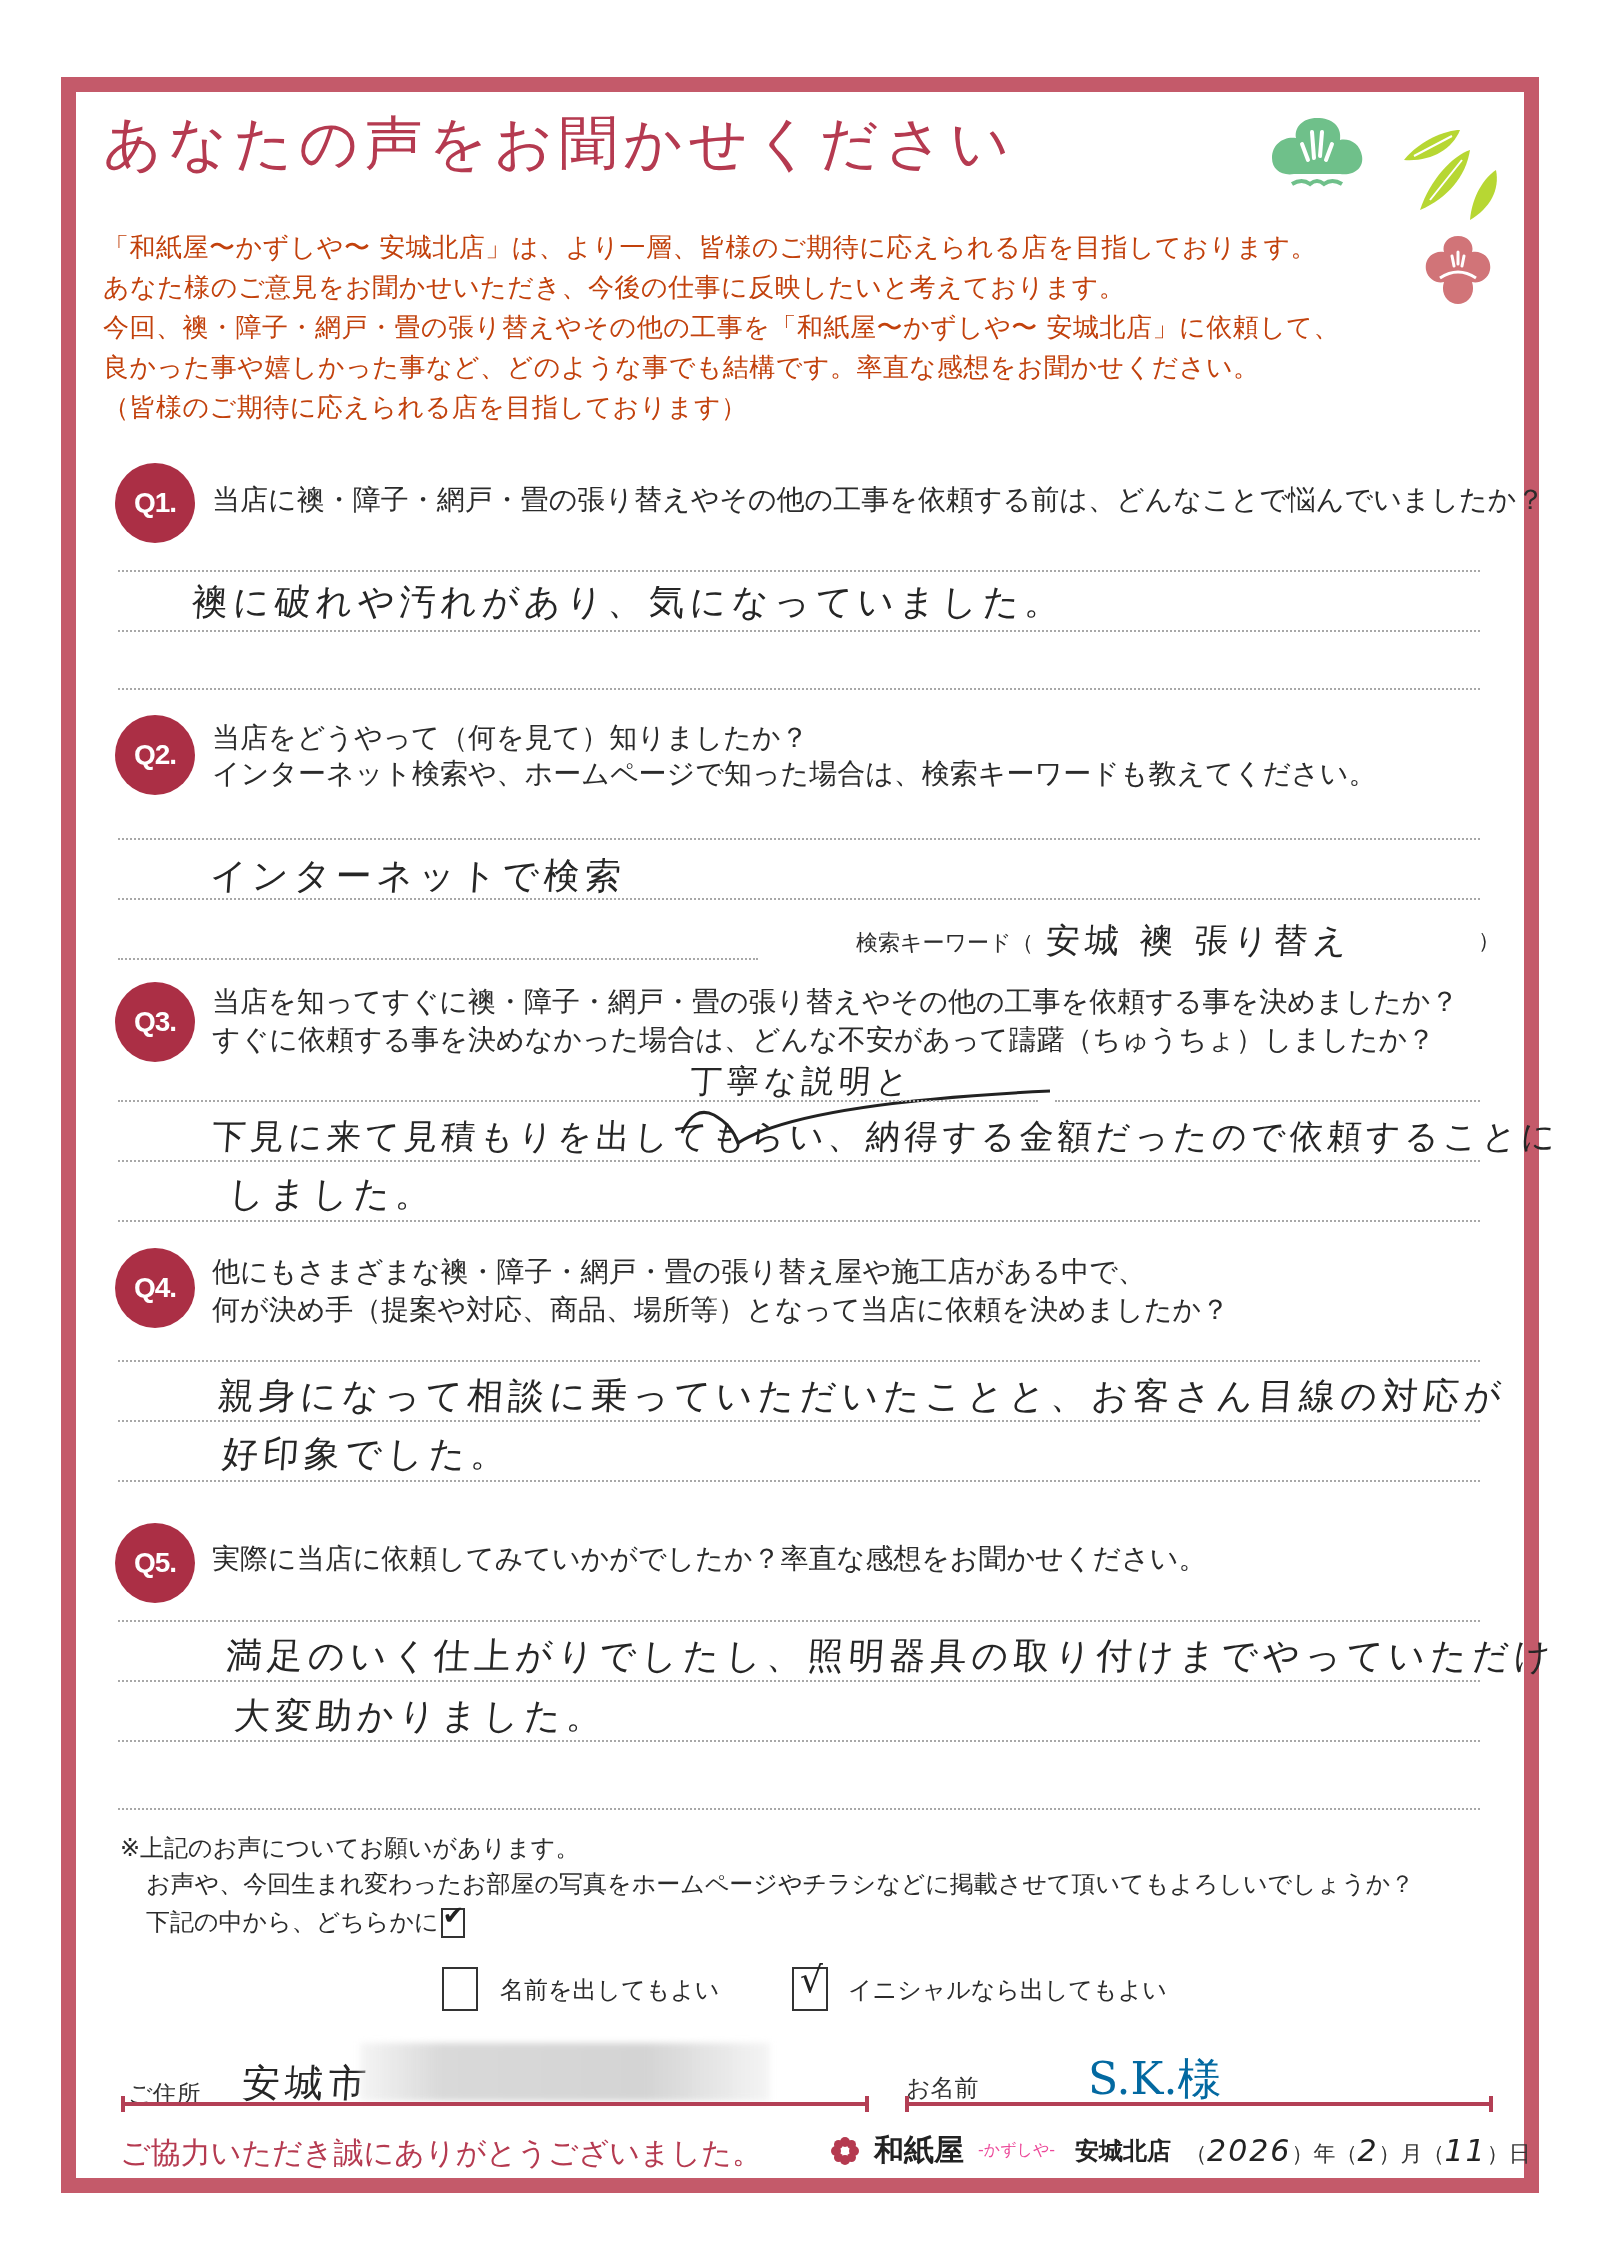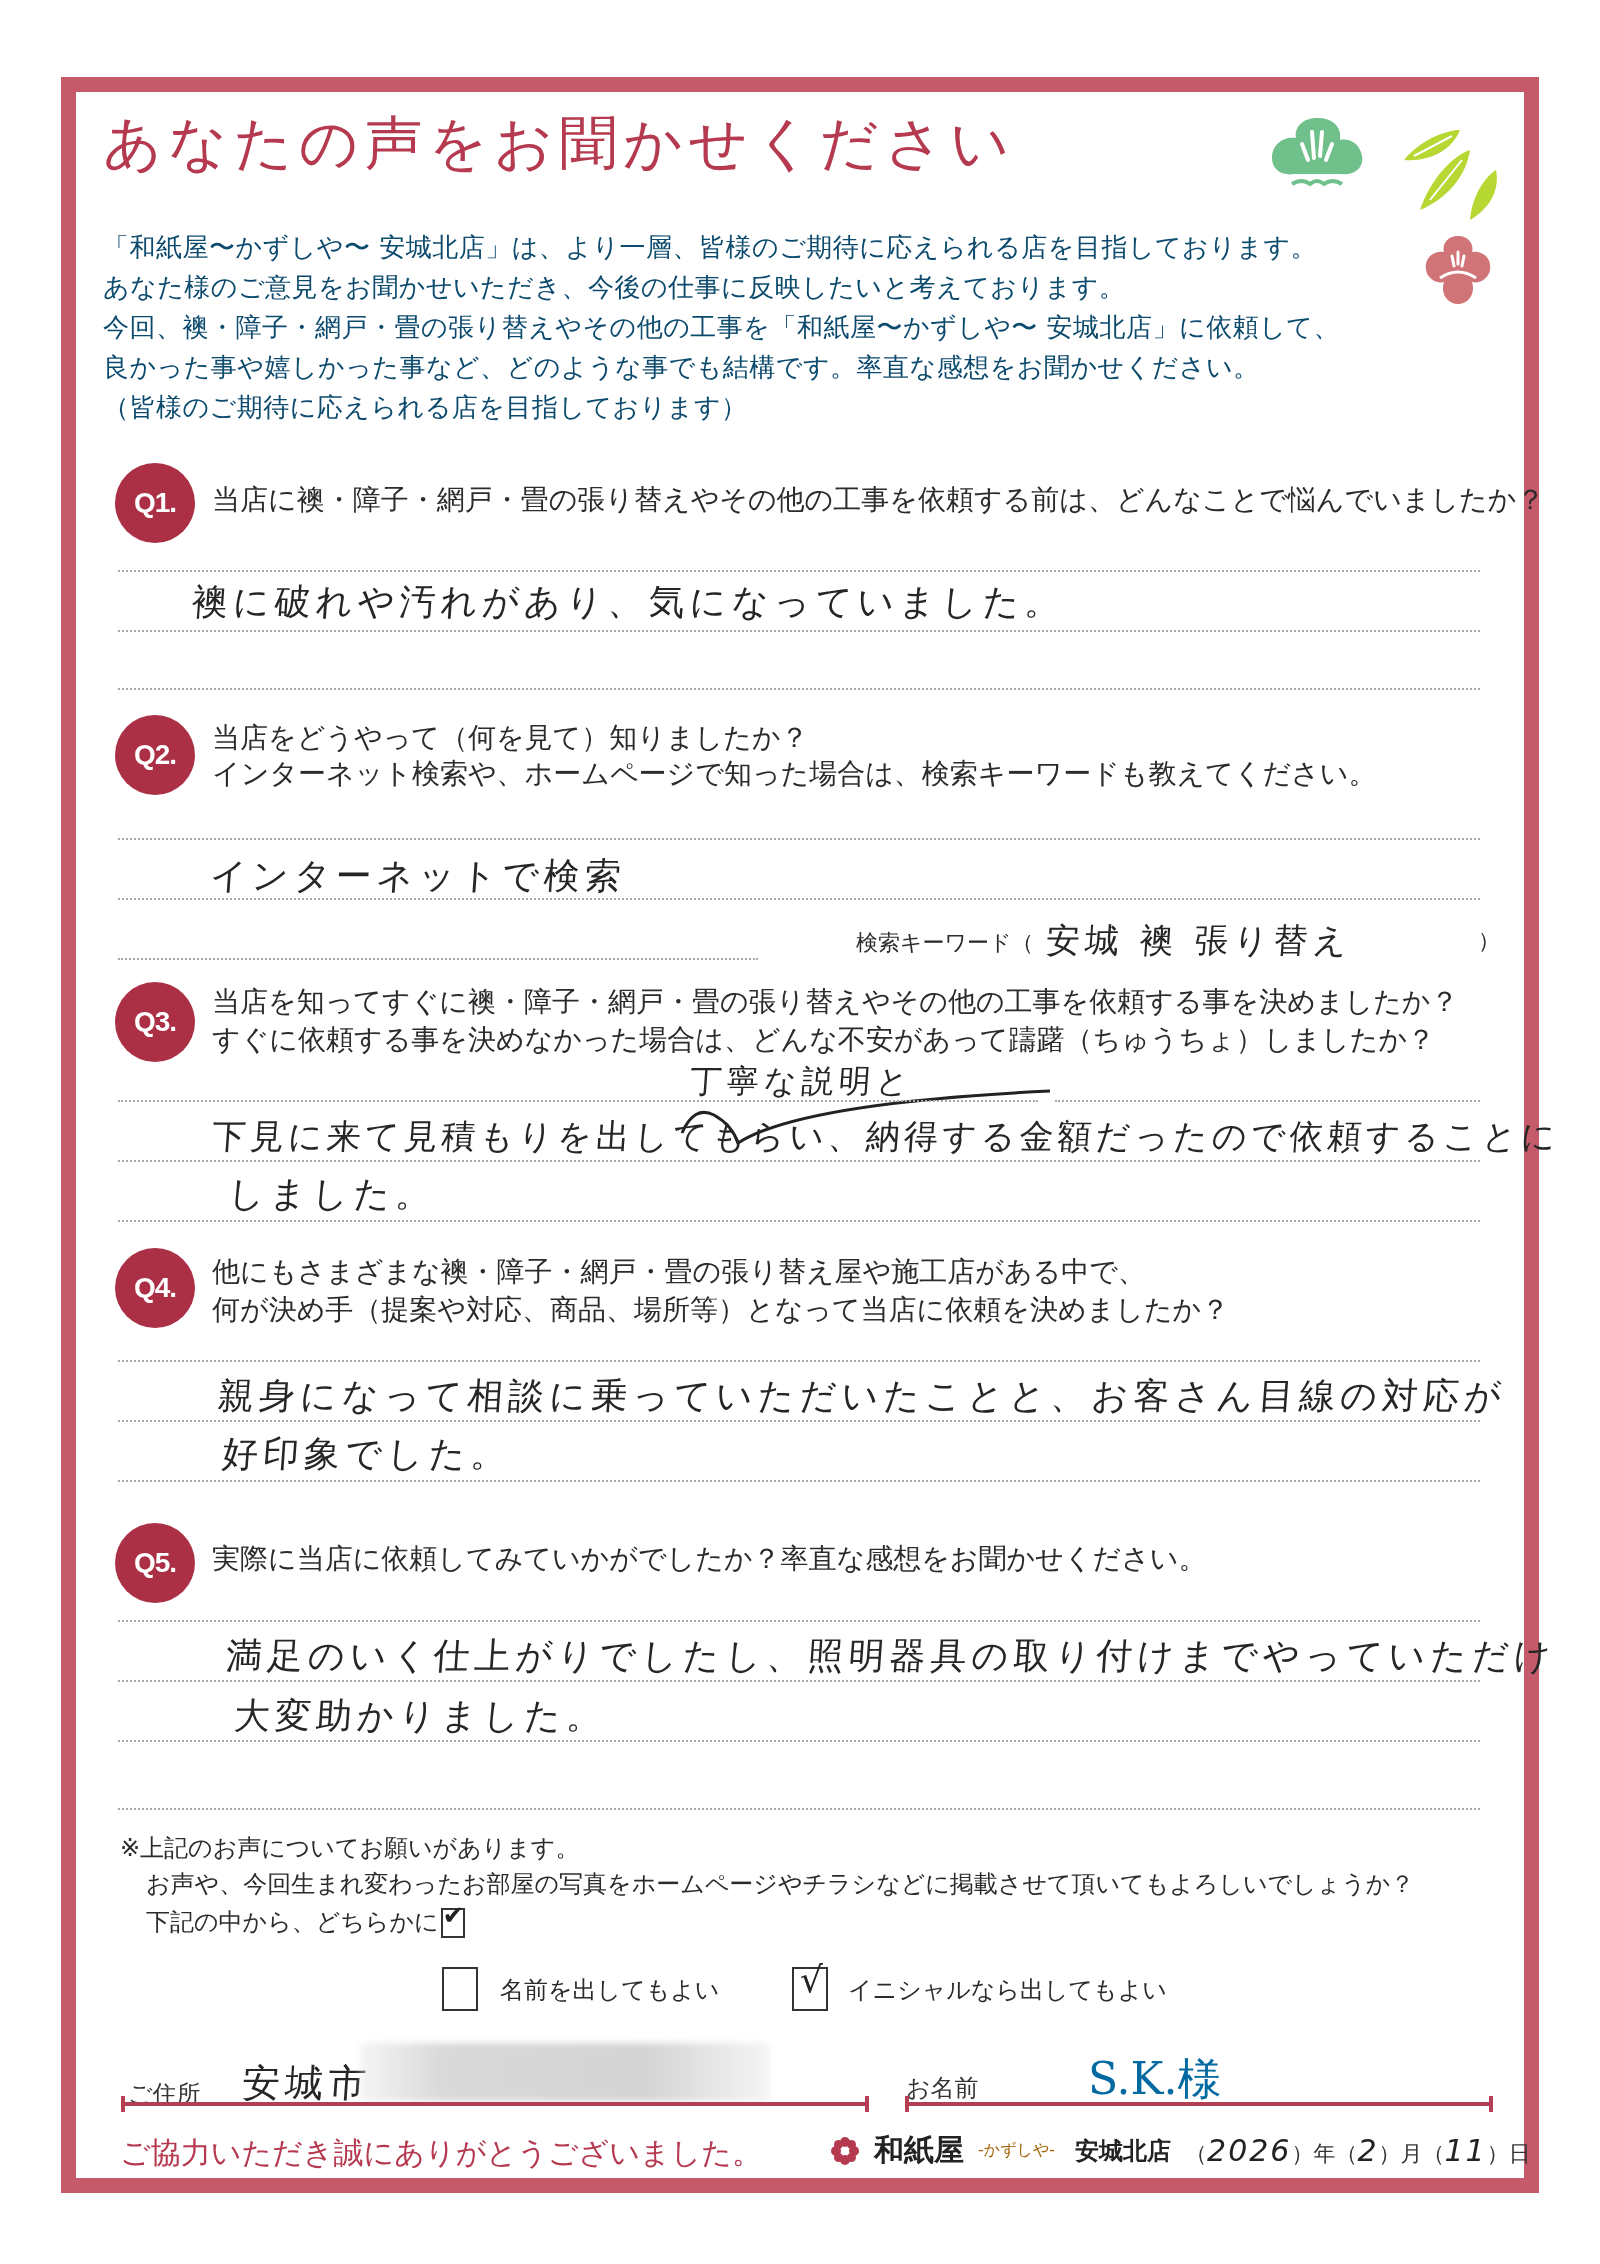--- a/index.html
+++ b/index.html
@@ -11,21 +11,21 @@
     border: 15px solid #c45a6a; background: #ffffff;
   }
 
   .abs { position: absolute; white-space: nowrap; }
 
   .title {
     left: 103px; top: 114px; font-family: Liberation Sans, sans-serif;
     font-size: 58px; color: #b53a50; letter-spacing: 6px; line-height: 1;
   }
 
-  .intro { left: 103px; font-size: 26px; line-height: 1; color: #0c4a6e; letter-spacing: 0.5px; }
+  .intro { left: 103px; font-size: 26px; line-height: 1; color: #c2410c; letter-spacing: 0.5px; }
 
   .badge {
     position: absolute; width: 80px; height: 80px; border-radius: 50%;
     background: #ab2f45; color: #fff; font-family: "Liberation Sans", sans-serif;
     font-weight: bold; font-size: 28px; display: flex; align-items: center; justify-content: center;
     letter-spacing: -1px;
   }
 
   .qtext { font-size: 28px; line-height: 1; color: #2b2b2b; }
 
@@ -68,21 +68,21 @@
   .redacted {
     position: absolute; left: 360px; top: 2043px; width: 410px; height: 58px;
     background: linear-gradient(90deg, rgba(230,230,230,0.4), #d9d9d9 20%, #d4d4d4 70%, rgba(230,230,230,0.4));
     filter: blur(3px);
   }
 
   .thanks { left: 120px; top: 2133px; font-size: 30px; color: #b53a50; }
 
   .footer-logo { left: 830px; top: 2130px; display: flex; align-items: center; gap: 14px; }
   .footer-logo .brand { font-family: "DejaVu Serif", serif; font-size: 30px; font-weight: bold; color: #222; }
-  .footer-logo .kana { font-size: 16px; color: #a16207; text-align: right; }
+  .footer-logo .kana { font-size: 16px; color: #ec4899; text-align: right; }
   .footer-logo .branch { font-size: 24px; color: #222; font-weight: bold; margin-left: 6px; }
   .date { font-size: 22px; color: #333; }
   .date .hw { font-size: 30px; font-style: italic; letter-spacing: 2px; color: #222; }
 </style>
 </head>
 <body>
 
 <div class="frame"></div>
 
 <div class="abs title">あなたの声をお聞かせください</div>

